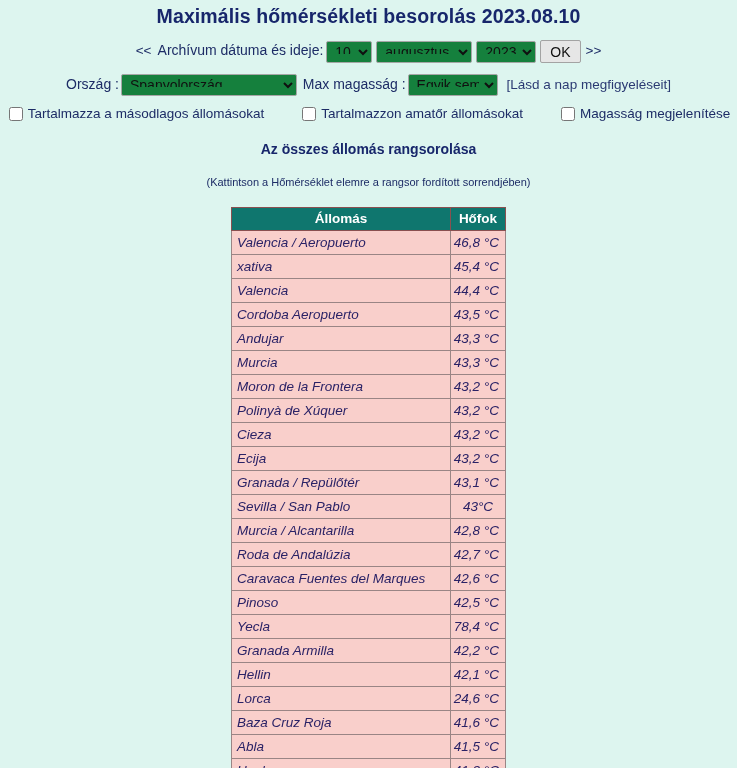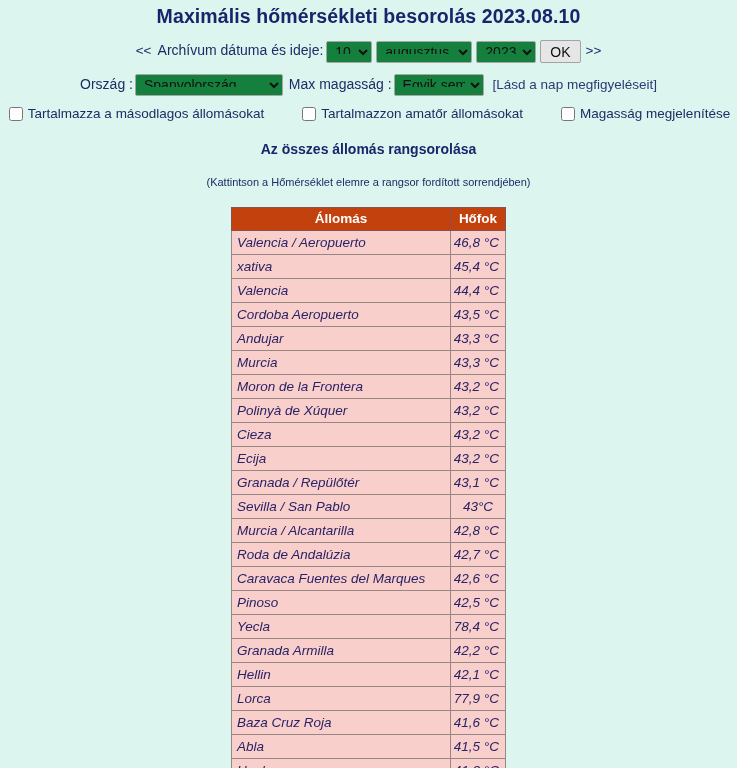--- a/index.html
+++ b/index.html
@@ -62,21 +62,21 @@
     border-radius: 2px;
     padding: 1px 2px 8px 4px;
     height: 22px;
     vertical-align: middle;
     margin: 0 2px;
   }
   select.sel-day { width: 46px; }
   select.sel-month { width: 96px; }
   select.sel-year { width: 60px; }
   select.sel-alt { width: 90px; }
-  select.sel-country { width: 148px; }
+  select.sel-country { width: 176px; }
 
   button.okbtn {
     font-family: "Liberation Sans", sans-serif;
     font-size: 14px;
     color: #101010;
     background: #e6e6e6;
     border: 1px solid #a3a3a3;
     border-radius: 2px;
     height: 23px;
     padding: 0 9px;
@@ -153,21 +153,21 @@
     display: flex;
     justify-content: center;
   }
   table.rank {
     border-collapse: collapse;
     width: 272px;
     table-layout: fixed;
     border: 1px solid #7a7a7a;
   }
   table.rank th {
-    background: #c2410c;
+    background: #0f766e;
     color: #ffffff;
     font-size: 13.5px;
     font-weight: bold;
     height: 22px;
     line-height: 22px;
     padding: 0;
     border: 1px solid #8a5050;
     text-align: center;
     cursor: pointer;
   }
@@ -313,21 +313,21 @@
           <tr>
             <td class="station">Granada Armilla</td>
             <td class="temp">42,2 °C</td>
           </tr>
           <tr>
             <td class="station">Hellin</td>
             <td class="temp">42,1 °C</td>
           </tr>
           <tr>
             <td class="station">Lorca</td>
-            <td class="temp">77,9 °C</td>
+            <td class="temp">24,6 °C</td>
           </tr>
           <tr>
             <td class="station">Baza Cruz Roja</td>
             <td class="temp">41,6 °C</td>
           </tr>
           <tr>
             <td class="station">Abla</td>
             <td class="temp">41,5 °C</td>
           </tr>
           <tr>

